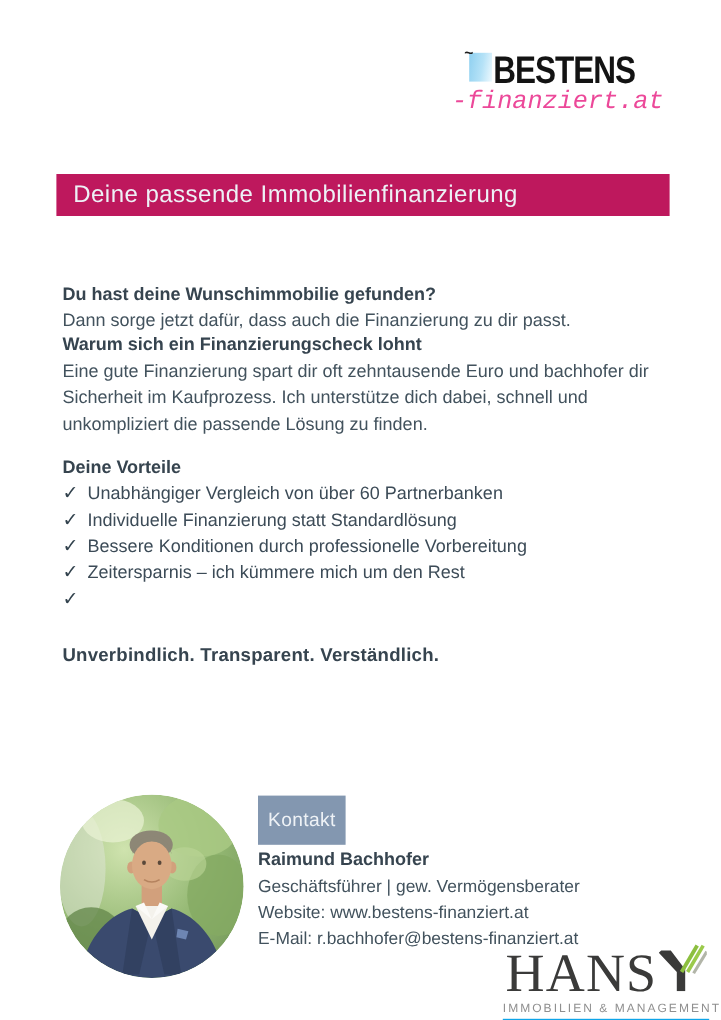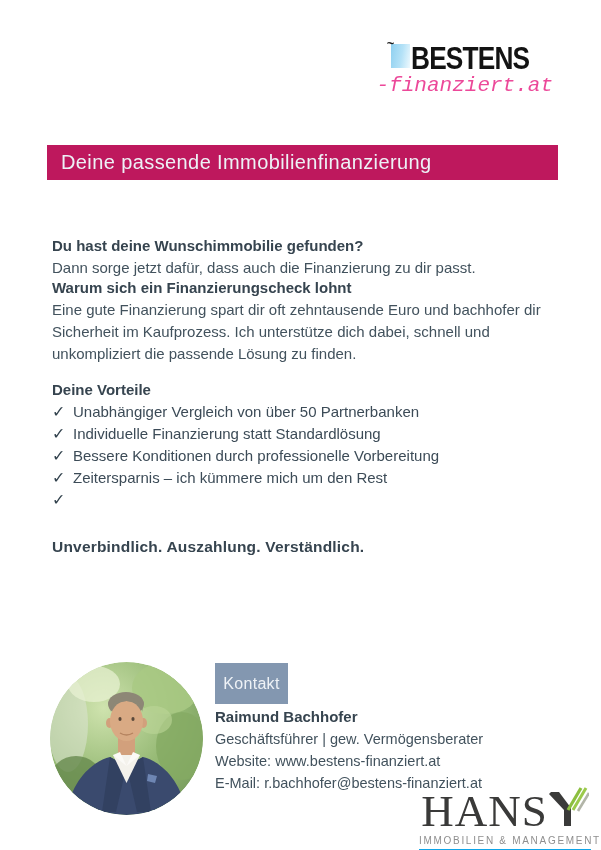--- a/index.html
+++ b/index.html
@@ -109,41 +109,41 @@
 Sicherheit im Kaufprozess. Ich unterstütze dich dabei, schnell und
 unkompliziert die passende Lösung zu finden.</div>
   </div>
 
   <div class="section sec-benefits">
     <div class="sec-heading">Deine Vorteile</div>
     <ul class="benefit-list">
 
     <li class="benefit-item">
         <span class="check">✓</span>
-        <span>Unabhängiger Vergleich von über 50 Partnerbanken</span>
+        <span>Unabhängiger Vergleich von über 60 Partnerbanken</span>
       </li>
         <li class="benefit-item">
         <span class="check">✓</span>
         <span>Individuelle Finanzierung statt Standardlösung</span>
       </li>
         <li class="benefit-item">
         <span class="check">✓</span>
         <span>Bessere Konditionen durch professionelle Vorbereitung</span>
       </li>
         <li class="benefit-item">
         <span class="check">✓</span>
         <span>Zeitersparnis – ich kümmere mich um den Rest</span>
       </li>
         <li class="benefit-item">
         <span class="check">✓</span>
       </li>
       </ul>
   </div>
 
-  <div class="tagline">Unverbindlich. Auszahlung. Verständlich.</div>
+  <div class="tagline">Unverbindlich. Transparent. Verständlich.</div>
 
   <div class="photo">
     <svg width="153" height="153" viewBox="0 0 153 153" xmlns="http://www.w3.org/2000/svg">
       <defs>
         <clipPath id="circleClip">
             <circle cx="76.5" cy="76.5" r="76.5"></circle>
           </clipPath>
         <radialGradient id="bgGreen" cx="35%" cy="30%" r="90%">
           <stop offset="0%" stop-color="#cfe3ae"></stop>
           <stop offset="55%" stop-color="#94b873"></stop>

